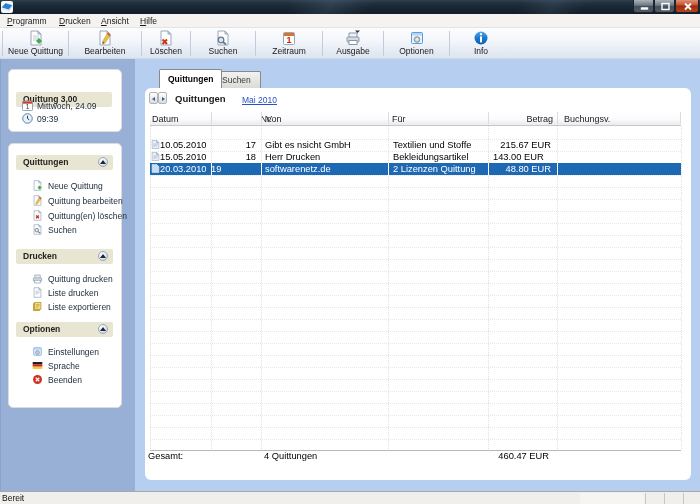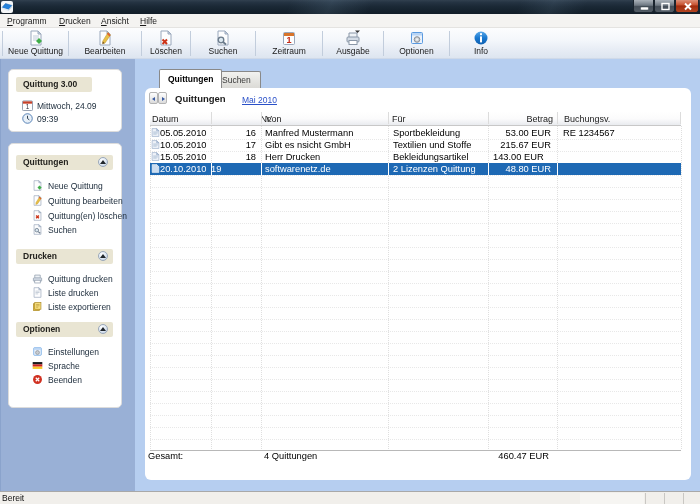--- a/index.html
+++ b/index.html
@@ -201,21 +201,21 @@
         <rect x="7" y="3.2" width="2" height="2" fill="#fff"></rect>
         <rect x="7" y="6.4" width="2" height="6" fill="#fff"></rect>
       </svg>
       <div class="lbl">Info</div>
     </div>
 </div>
 
 <div id="sidebar-bg"></div>
 
 <div class="spanel" style="top:69px;height:63px">
-  <div class="shead" style="left:7px;top:7px;width:76px">Quittung 3.00</div>
+  <div class="shead" style="left:7px;top:22px;width:96px">Quittung 3.00</div>
   <div class="sitem" style="left:13px;top:31px">
       <svg width="11" height="11" viewBox="0 0 12 12">
         <rect x="0.5" y="1" width="11" height="10.5" rx="1" fill="#fff" stroke="#8a97a8"></rect>
         <rect x="1" y="1.5" width="10" height="2.5" fill="#c84028"></rect>
         <text x="6" y="10" font-size="7" text-anchor="middle" fill="#334">1</text>
       </svg>
       <span class="txt" style="left:15px">Mittwoch, 24.09</span>
     </div>
   <div class="sitem" style="left:13px;top:44px">
       <svg width="11" height="11" viewBox="0 0 12 12">
@@ -367,33 +367,20 @@
     <div class="hrow" style="top:255px"></div>
     <div class="hrow" style="top:267px"></div>
     <div class="hrow" style="top:279px"></div>
     <div class="hrow" style="top:291px"></div>
     <div class="hrow" style="top:303px"></div>
     <div class="hrow" style="top:315px"></div>
     <div class="hrow" style="top:327px"></div>
     <div class="hrow" style="top:339px"></div>
     <div class="hrow" style="top:351px"></div>
 
-  <div class="row" style="top:39px">
-    <svg class="docicon" width="9" height="11" viewBox="0 0 16 16">
-        <path d="M2 1 L10 1 L14 5 L14 15 L2 15 Z" fill="#eef2f8" stroke="#8aa0c0"></path>
-        <path d="M10 1 L10 5 L14 5 Z" fill="#c8d4e4" stroke="#8aa0c0"></path>
-        <path d="M4 7 h8 M4 9 h8 M4 11 h6" stroke="#9ab0cc" stroke-width="1"></path>
-      </svg>
-    <div class="cell" style="left:10px">05.05.2010</div>
-    <div class="cell" style="left:61px;width:45px;text-align:right">16</div>
-    <div class="cell" style="left:115px">Manfred Mustermann</div>
-    <div class="cell" style="left:243px">Sportbekleidung</div>
-    <div class="cell" style="left:343px;width:61px;text-align:right;padding-right:3px">53.00 EUR</div>
-    <div class="cell" style="left:413px">RE 1234567</div>
-  </div>
   <div class="row" style="top:51px">
     <svg class="docicon" width="9" height="11" viewBox="0 0 16 16">
         <path d="M2 1 L10 1 L14 5 L14 15 L2 15 Z" fill="#eef2f8" stroke="#8aa0c0"></path>
         <path d="M10 1 L10 5 L14 5 Z" fill="#c8d4e4" stroke="#8aa0c0"></path>
         <path d="M4 7 h8 M4 9 h8 M4 11 h6" stroke="#9ab0cc" stroke-width="1"></path>
       </svg>
     <div class="cell" style="left:10px">10.05.2010</div>
     <div class="cell" style="left:61px;width:45px;text-align:right">17</div>
     <div class="cell" style="left:115px">Gibt es nsicht GmbH</div>
     <div class="cell" style="left:243px">Textilien und Stoffe</div>
@@ -409,21 +396,21 @@
     <div class="cell" style="left:61px;width:45px;text-align:right">18</div>
     <div class="cell" style="left:115px">Herr Drucken</div>
     <div class="cell" style="left:243px">Bekleidungsartikel</div>
     <div class="cell" style="left:343px;width:61px;padding-right:3px">143.00 EUR</div>
   </div>
   <div class="row" id="selrow" style="top:75px">
     <svg class="docicon" width="9" height="11" viewBox="0 0 16 16">
         <path d="M2 1 L10 1 L14 5 L14 15 L2 15 Z" fill="#cadcf0" stroke="#eef4fa"></path>
         <path d="M10 1 L10 5 L14 5 Z" fill="#9ab8dc" stroke="#eef4fa"></path>
       </svg>
-    <div class="cell" style="left:10px">20.10.2010</div>
+    <div class="cell" style="left:10px">20.03.2010</div>
     <div class="cell" style="left:61px;width:45px;text-align:left">19</div>
     <div class="cell" style="left:115px">softwarenetz.de</div>
     <div class="cell" style="left:243px">2 Lizenzen Quittung</div>
     <div class="cell" style="left:343px;width:61px;text-align:right;padding-right:3px">48.80 EUR</div>
     <div style="position:absolute;left:61px;top:0;width:1px;height:12px;background:#fff"></div>
     <div style="position:absolute;left:111px;top:0;width:1px;height:12px;background:#fff"></div>
     <div style="position:absolute;left:238px;top:0;width:1px;height:12px;background:#fff"></div>
     <div style="position:absolute;left:338px;top:0;width:1px;height:12px;background:#fff"></div>
     <div style="position:absolute;left:407px;top:0;width:1px;height:12px;background:#fff"></div>
   </div>

